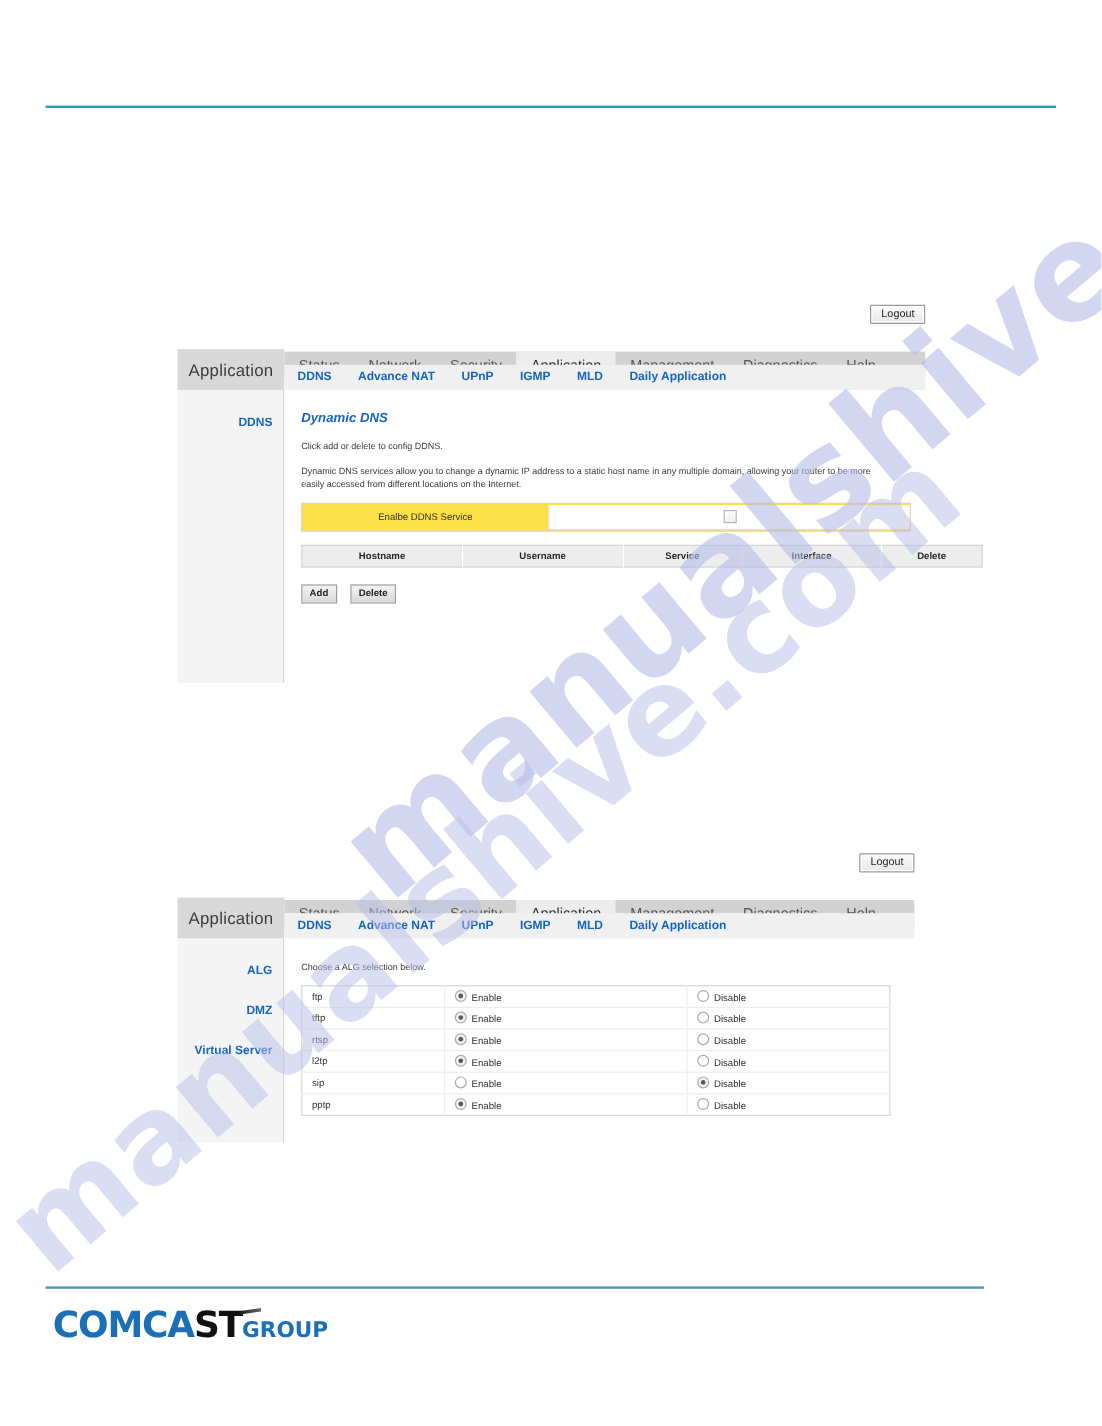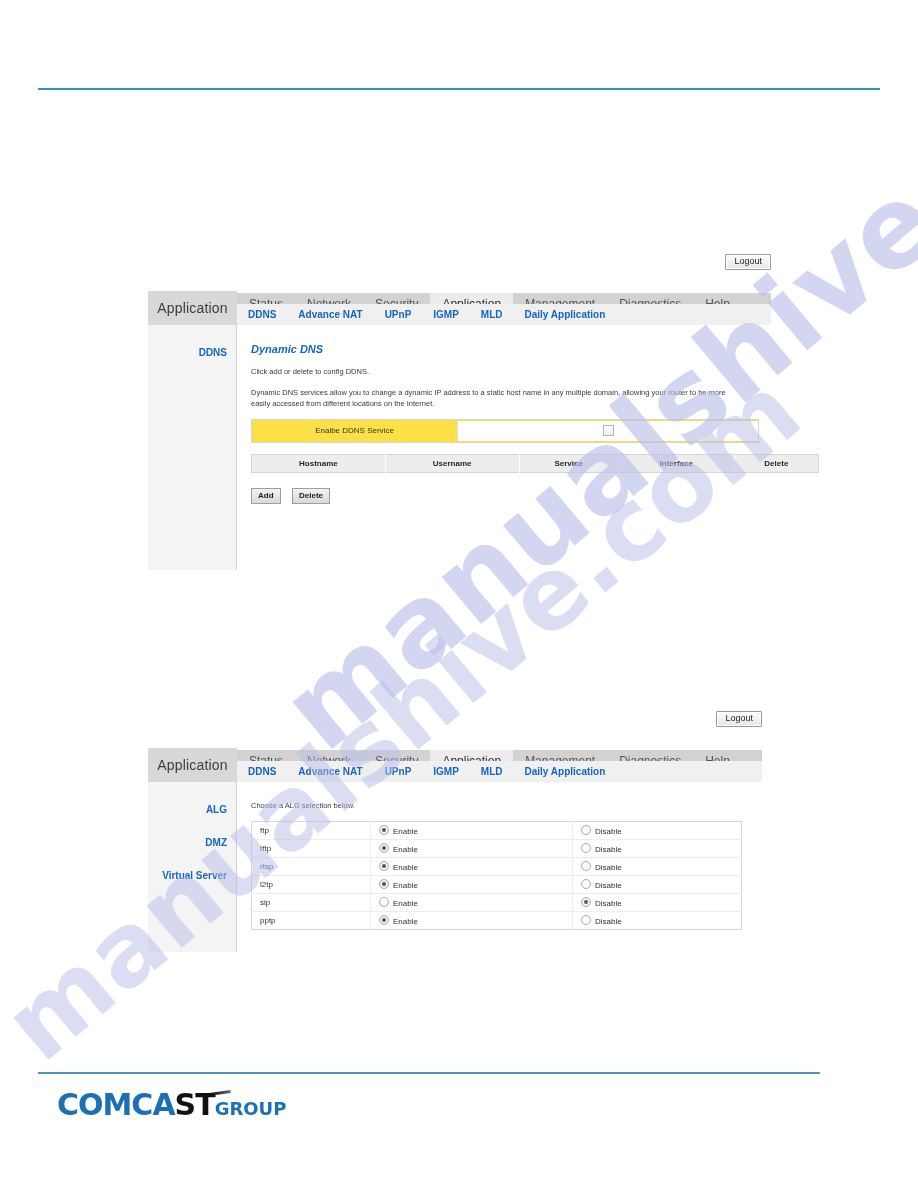--- a/index.html
+++ b/index.html
@@ -58,21 +58,21 @@
   .bottom-rule {
     position: absolute;
     left: 38px; top: 1072px;
     width: 782px; height: 2px;
     background: #4f95b5;
   }
 
   
   .logo {
     position: absolute;
-    left: 57px; top: 1090px;
+    left: 44px; top: 1090px;
     font-family: "DejaVu Sans", sans-serif;
     font-weight: 700;
     font-size: 30px;
     letter-spacing: -1px;
     white-space: nowrap;
     line-height: 1;
   }
   .logo .blue { color: #1b6fb5; }
   .logo .black { color: #111111; position: relative; }
   .logo .swoosh {

